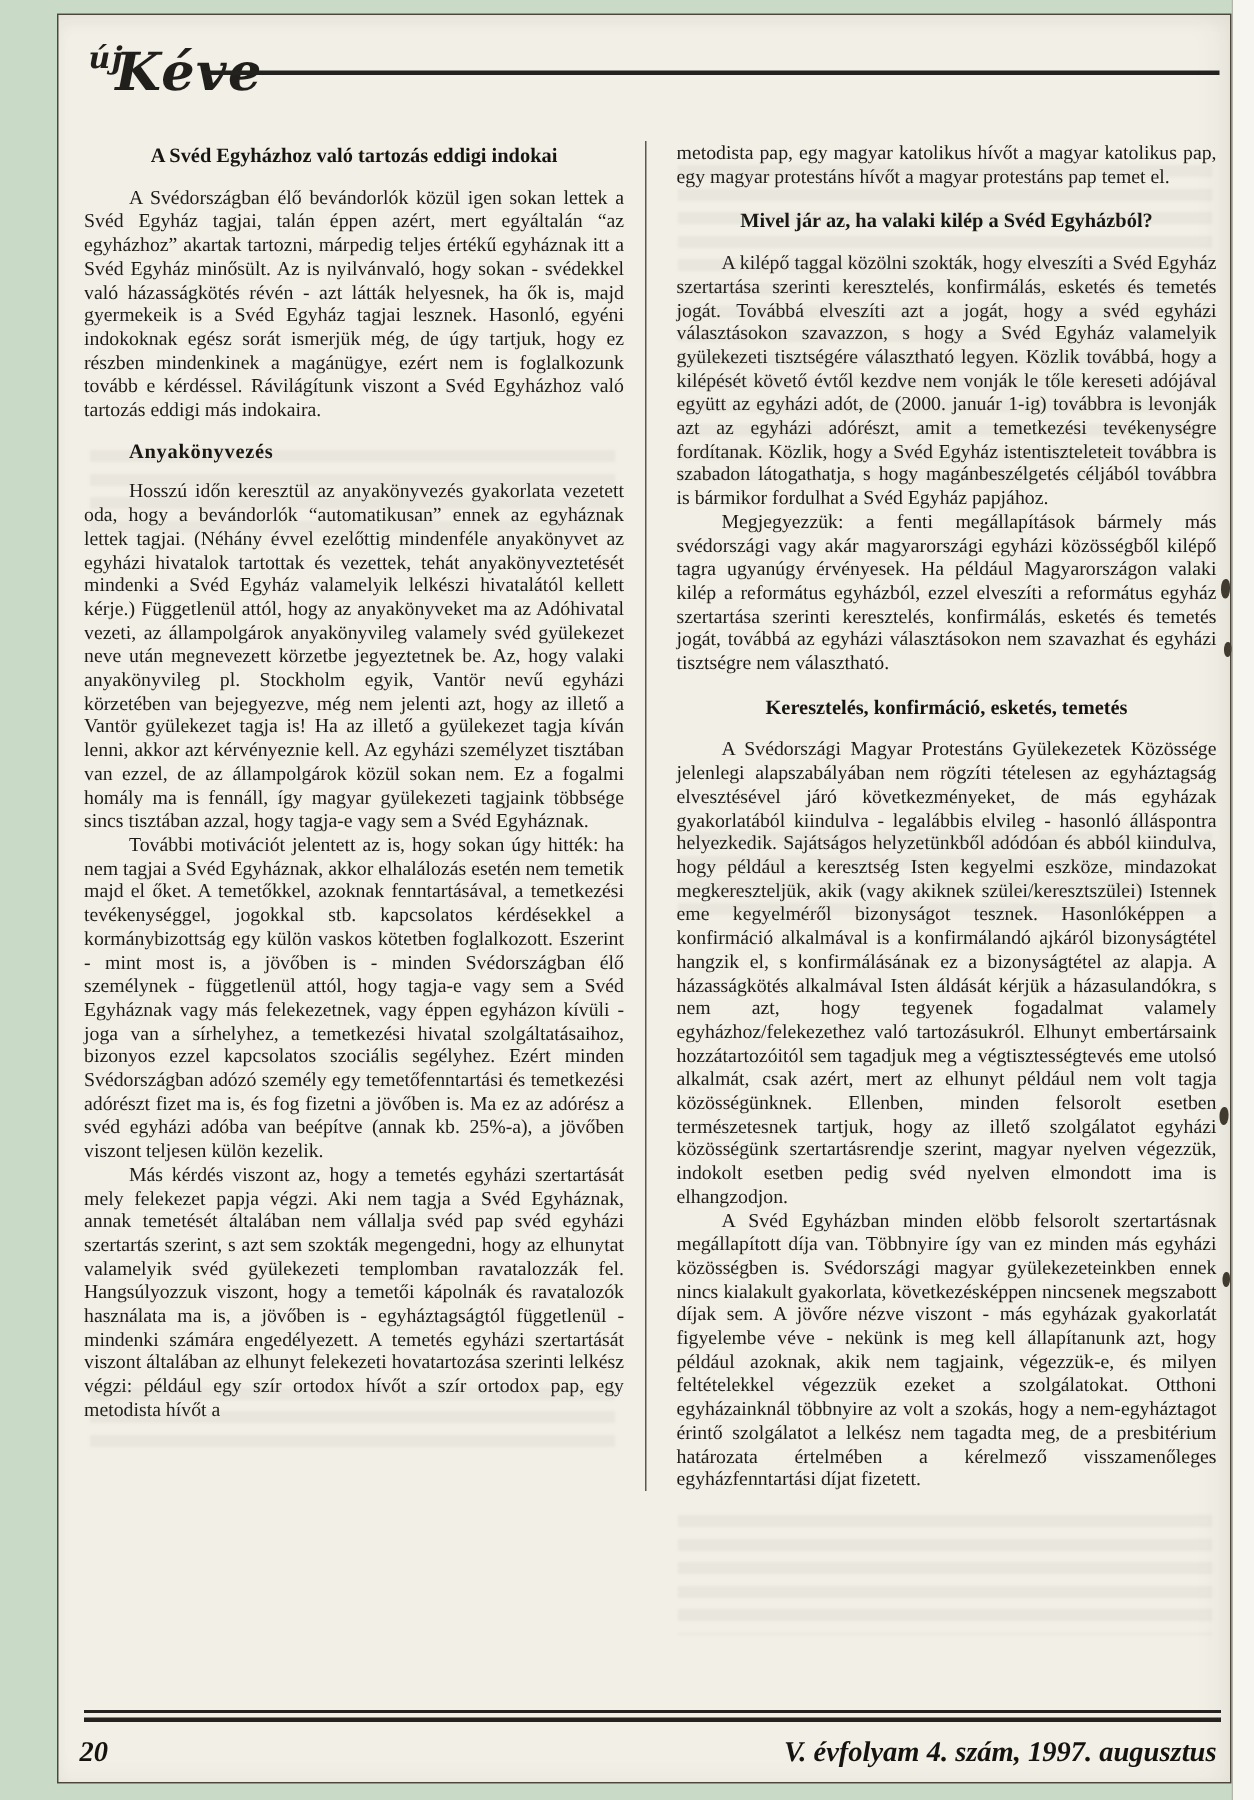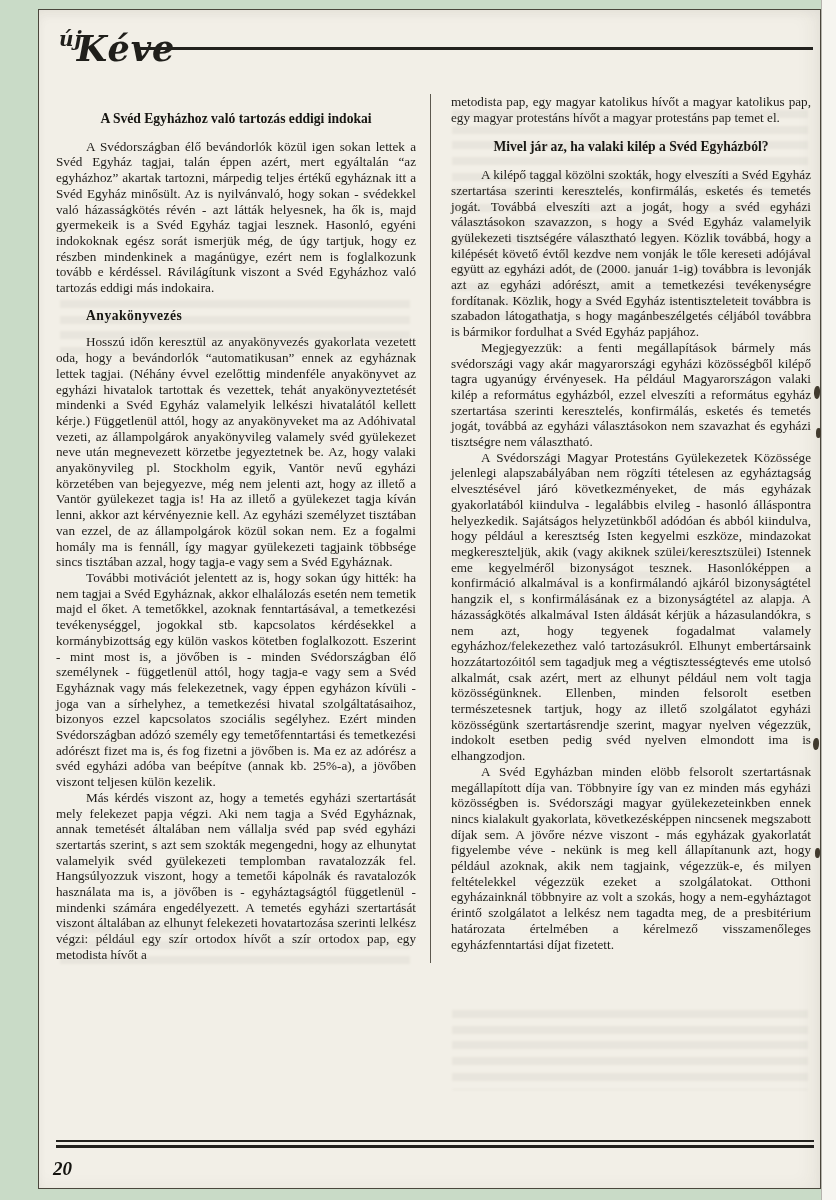--- a/index.html
+++ b/index.html
@@ -30,21 +30,21 @@
   
   .content { position:absolute; left:17px; top:84px; width:755px; display:flex; }
   .col { width:360px; font-size:13.2px; line-height:15.7px; text-align:justify;
          color:#1e1c18; }
   .divider { width:1px; background:#5c584e; margin-left:14px; margin-right:20px; }
 
   .para { margin:0; text-indent:30px; }
   .para.no-indent { text-indent:0; }
   .center-head { font-size:13.6px; font-weight:bold; text-align:center;
                  margin:14px 0 12px; text-indent:0; color:#161511; }
-  .center-head.first { margin-top:17px; }
+  .center-head.first { margin-top:2px; }
   .sub-head { font-size:13.6px; font-weight:bold; margin:12px 0 11px;
               text-indent:30px; letter-spacing:.5px; color:#161511; }
 
   
   .footer-rule { position:absolute; left:17px; right:6px; bottom:40px; height:3px;
                  border-top:2px solid #23221e; border-bottom:3px solid #23221e; }
   .footer-row { position:absolute; left:14px; right:9px; bottom:8px;
                 display:flex; justify-content:space-between; align-items:baseline;
                 font-style:italic; font-weight:bold; font-size:19px; color:#14130f; }
 
@@ -81,29 +81,31 @@
         <p class="para">Más kérdés viszont az, hogy a temetés egyházi szertartását mely felekezet papja végzi. Aki nem tagja a Svéd Egyháznak, annak temetését általában nem vállalja svéd pap svéd egyházi szertartás szerint, s azt sem szokták megengedni, hogy az elhunytat valamelyik svéd gyülekezeti templomban ravatalozzák fel. Hangsúlyozzuk viszont, hogy a temetői kápolnák és ravatalozók használata ma is, a jövőben is - egyháztagságtól függetlenül - mindenki számára engedélyezett. A temetés egyházi szertartását viszont általában az elhunyt felekezeti hovatartozása szerinti lelkész végzi: például egy szír ortodox hívőt a szír ortodox pap, egy metodista hívőt a</p>
       </div>
 
       <div class="divider"></div>
 
       <div class="col">
         <p class="para no-indent">metodista pap, egy magyar katolikus hívőt a magyar katolikus pap, egy magyar protestáns hívőt a magyar protestáns pap temet el.</p>
         <h2 class="center-head">Mivel jár az, ha valaki kilép a Svéd Egyházból?</h2>
         <p class="para">A kilépő taggal közölni szokták, hogy elveszíti a Svéd Egyház szertartása szerinti keresztelés, konfirmálás, esketés és temetés jogát. Továbbá elveszíti azt a jogát, hogy a svéd egyházi választásokon szavazzon, s hogy a Svéd Egyház valamelyik gyülekezeti tisztségére választható legyen. Közlik továbbá, hogy a kilépését követő évtől kezdve nem vonják le tőle kereseti adójával együtt az egyházi adót, de (2000. január 1-ig) továbbra is levonják azt az egyházi adórészt, amit a temetkezési tevékenységre fordítanak. Közlik, hogy a Svéd Egyház istentiszteleteit továbbra is szabadon látogathatja, s hogy magánbeszélgetés céljából továbbra is bármikor fordulhat a Svéd Egyház papjához.</p>
         <p class="para">Megjegyezzük: a fenti megállapítások bármely más svédországi vagy akár magyarországi egyházi közösségből kilépő tagra ugyanúgy érvényesek. Ha például Magyarországon valaki kilép a református egyházból, ezzel elveszíti a református egyház szertartása szerinti keresztelés, konfirmálás, esketés és temetés jogát, továbbá az egyházi választásokon nem szavazhat és egyházi tisztségre nem választható.</p>
+        <h2 class="center-head">Keresztelés, konfirmáció, esketés, temetés</h2>
         <p class="para">A Svédországi Magyar Protestáns Gyülekezetek Közössége jelenlegi alapszabályában nem rögzíti tételesen az egyháztagság elvesztésével járó következményeket, de más egyházak gyakorlatából kiindulva - legalábbis elvileg - hasonló álláspontra helyezkedik. Sajátságos helyzetünkből adódóan és abból kiindulva, hogy például a keresztség Isten kegyelmi eszköze, mindazokat megkereszteljük, akik (vagy akiknek szülei/keresztszülei) Istennek eme kegyelméről bizonyságot tesznek. Hasonlóképpen a konfirmáció alkalmával is a konfirmálandó ajkáról bizonyságtétel hangzik el, s konfirmálásának ez a bizonyságtétel az alapja. A házasságkötés alkalmával Isten áldását kérjük a házasulandókra, s nem azt, hogy tegyenek fogadalmat valamely egyházhoz/felekezethez való tartozásukról. Elhunyt embertársaink hozzátartozóitól sem tagadjuk meg a végtisztességtevés eme utolsó alkalmát, csak azért, mert az elhunyt például nem volt tagja közösségünknek. Ellenben, minden felsorolt esetben természetesnek tartjuk, hogy az illető szolgálatot egyházi közösségünk szertartásrendje szerint, magyar nyelven végezzük, indokolt esetben pedig svéd nyelven elmondott ima is elhangzodjon.</p>
         <p class="para">A Svéd Egyházban minden elöbb felsorolt szertartásnak megállapított díja van. Többnyire így van ez minden más egyházi közösségben is. Svédországi magyar gyülekezeteinkben ennek nincs kialakult gyakorlata, következésképpen nincsenek megszabott díjak sem. A jövőre nézve viszont - más egyházak gyakorlatát figyelembe véve - nekünk is meg kell állapítanunk azt, hogy például azoknak, akik nem tagjaink, végezzük-e, és milyen feltételekkel végezzük ezeket a szolgálatokat. Otthoni egyházainknál többnyire az volt a szokás, hogy a nem-egyháztagot érintő szolgálatot a lelkész nem tagadta meg, de a presbitérium határozata értelmében a kérelmező visszamenőleges egyházfenntartási díjat fizetett.</p>
       </div>
 
     </div>
 
     <div class="footer-rule"></div>
     <div class="footer-row">
       <span>20</span>
+      <span>V. évfolyam 4. szám, 1997. augusztus</span>
     </div>
 
   </div>
 
   <div class="bleed" style="left:452px; top:110px; width:356px; height:210px;"></div>
   <div class="bleed" style="left:60px; top:300px; width:350px; height:60px;"></div>
   <div class="bleed" style="left:452px; top:555px; width:356px; height:60px;"></div>
   <div class="bleed" style="left:60px; top:925px; width:350px; height:45px;"></div>
   <div class="bleed" style="left:452px; top:1010px; width:356px; height:80px;"></div>
 

